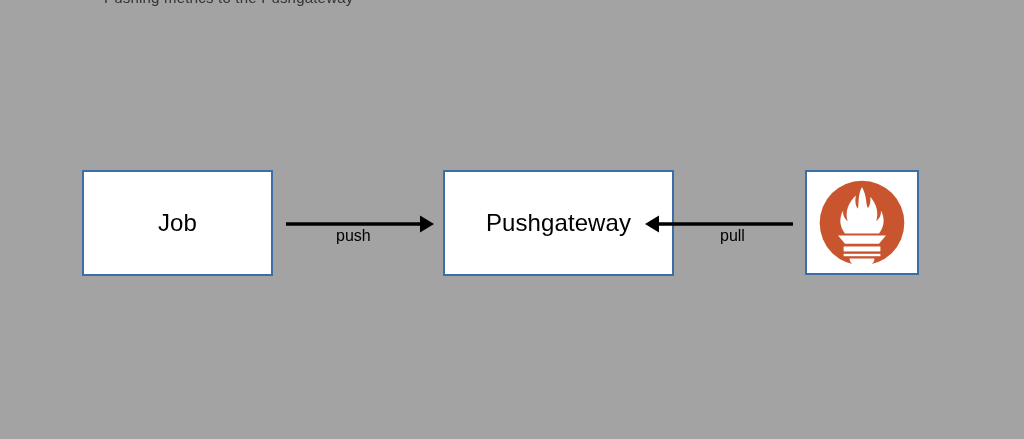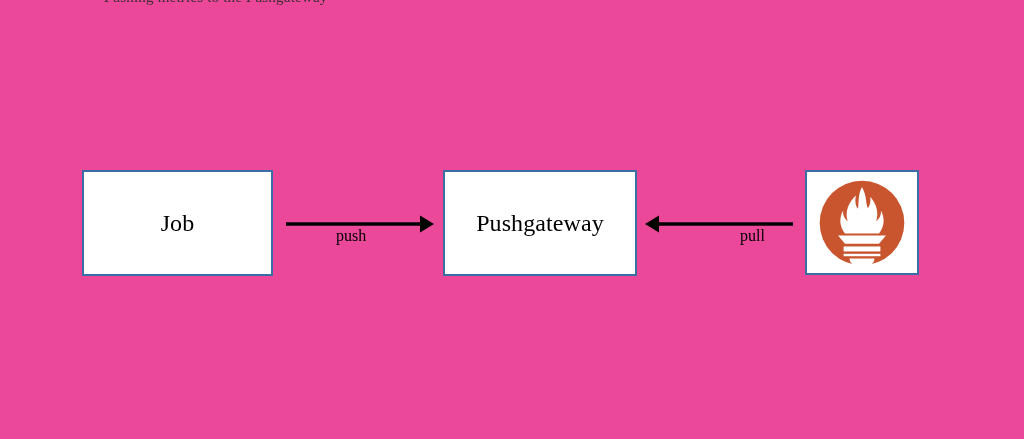--- a/index.html
+++ b/index.html
@@ -9,23 +9,22 @@
   }
   body {
     font-family: "Liberation Sans", sans-serif;
     -webkit-font-smoothing: antialiased;
   }
 
   #canvas {
     position: relative;
     width: 1024px;
     height: 439px;
-    background: #ec4899;
+    background: #a3a3a3;
     overflow: hidden;
-    font-family: Liberation Serif, serif;
   }
 
   
   .top-clip {
     position: absolute;
     left: 0;
     top: 0;
     width: 1024px;
     height: 6px;
     overflow: hidden;
@@ -55,21 +54,21 @@
   .node-label {
     color: #000000;
     font-size: 24px;
     line-height: 1;
     letter-spacing: 0.1px;
     white-space: nowrap;
     user-select: none;
   }
 
   #node-job        { left: 82px;  top: 170px; width: 191px; height: 106px; }
-  #node-pushgw     { left: 443px; top: 170px; width: 194px; height: 106px; }
+  #node-pushgw     { left: 443px; top: 170px; width: 231px; height: 106px; }
   #node-prometheus { left: 805px; top: 170px; width: 114px; height: 105px; }
 
   #node-prometheus { padding: 0; }
   .logo-wrap {
     width: 100%;
     height: 100%;
     display: flex;
     align-items: center;
     justify-content: center;
   }
@@ -89,21 +88,21 @@
     line-height: 1;
     white-space: nowrap;
     user-select: none;
     margin-top: 28px;
   }
 
   #edge-push  { left: 286px; top: 205px; width: 148px; }
   #edge-pull  { left: 645px; top: 205px; width: 148px; }
 
   #label-push { left: 336px; top: 200px; }
-  #label-pull { left: 740px; top: 200px; }
+  #label-pull { left: 720px; top: 200px; }
 </style>
 </head>
 <body>
 
 <div id="canvas">
 
   <div class="top-clip">
     <span>Pushing metrics to the Pushgateway</span>
   </div>
 

